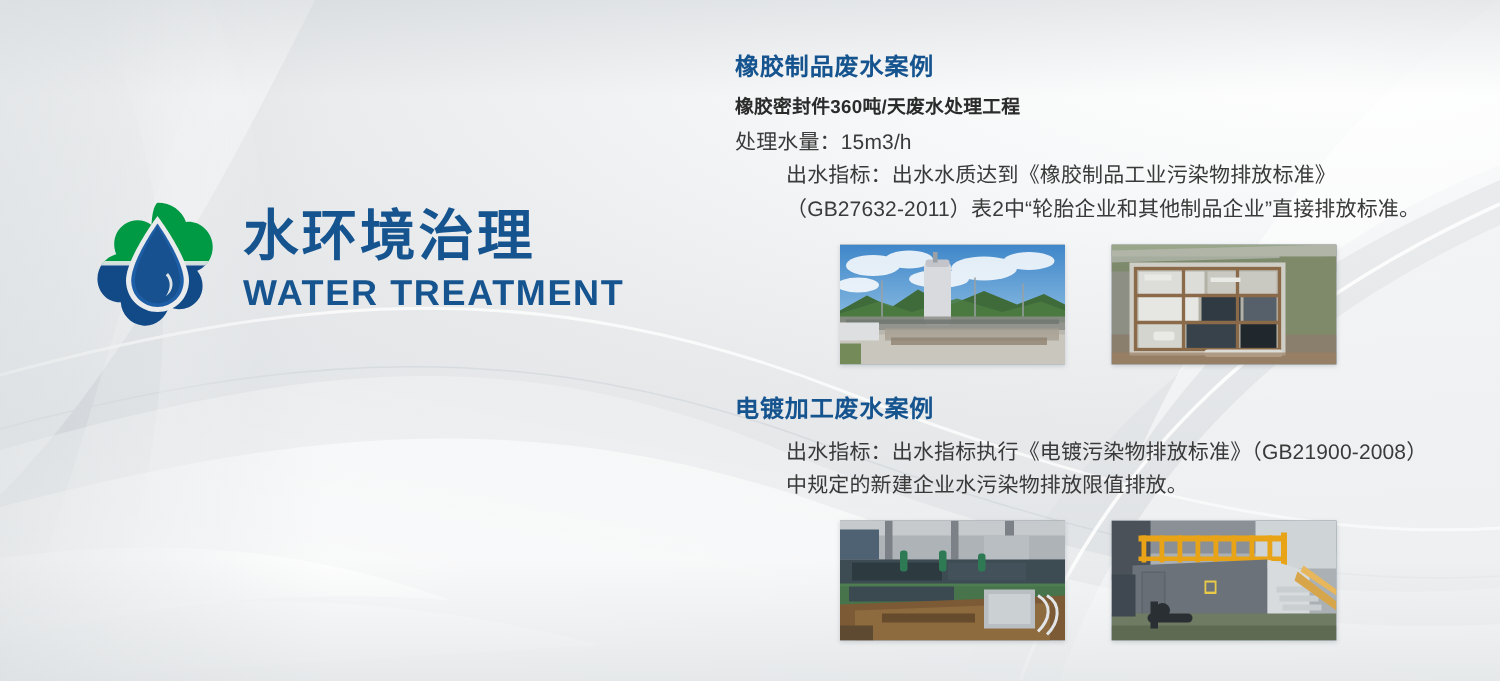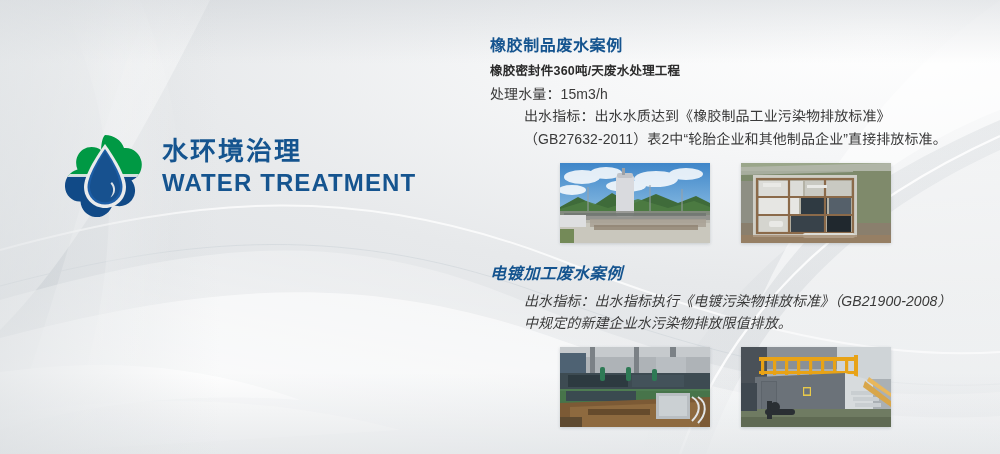--- a/index.html
+++ b/index.html
@@ -44,21 +44,21 @@
     left: 64px;
     top: 132px;
     display: flex;
     align-items: flex-start;
     gap: 16px;
   }
   .brand-logo { width: 82px; height: 92px; flex: 0 0 auto; }
   .brand-text { padding-top: 4px; }
 
   .brand-cn {
-    font-size: 26px;
+    font-size: 37px;
     font-weight: 700;
     color: #15548f;
     letter-spacing: 2px;
     line-height: 1.18;
     white-space: nowrap;
   }
   .brand-en {
     font-size: 24px;
     font-weight: 600;
     color: #15548f;
@@ -75,21 +75,21 @@
     white-space: nowrap;
   }
 
   
   .cases {
     position: absolute;
     left: 490px;
     top: 36px;
     width: 470px;
   }
-  .case-block + .case-block { margin-top: 21px; font-style: italic; }
+  .case-block + .case-block { margin-top: 21px; }
 
   .case-title {
     font-size: 16px;
     font-weight: 700;
     color: #15548f;
     letter-spacing: .6px;
     line-height: 1.25;
     margin: 0 0 6px 0;
   }
   .case-sub {

